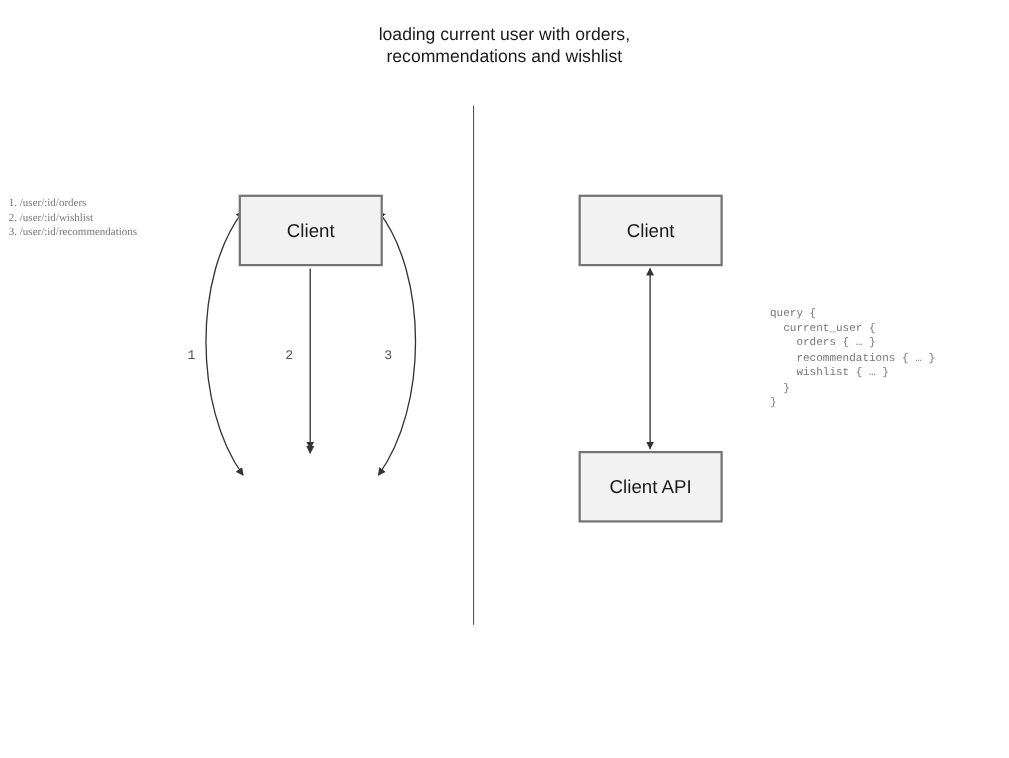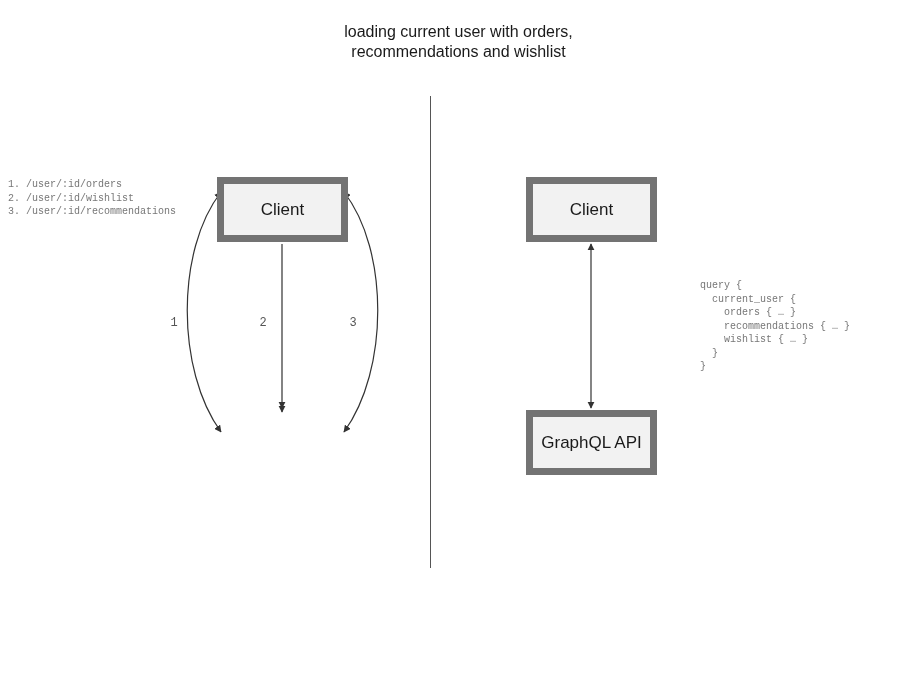--- a/index.html
+++ b/index.html
@@ -24,21 +24,21 @@
     text-align: center;
     font-size: 16px;
     line-height: 20px;
     color: #1a1a1a;
     white-space: pre-line;
   }
   .node {
     position: absolute;
     box-sizing: border-box;
     background: #f2f2f2;
-    border: 7px solid #737373;
+    border: 2px solid #737373;
     display: flex;
     align-items: center;
     justify-content: center;
     font-size: 17px;
     color: #1a1a1a;
   }
   #node-client-rest  { left: 217px; top: 177px; width: 131px; height: 65px; }
   #node-rest-api     { left: 217px; top: 410px; width: 131px; height: 65px; }
   #node-client-gql   { left: 526px; top: 177px; width: 131px; height: 65px; }
   #node-graphql-api  { left: 526px; top: 410px; width: 131px; height: 65px; }
@@ -52,21 +52,21 @@
     background: #555555;
   }
   .mono {
     position: absolute;
     font-family: "Liberation Mono", monospace;
     font-size: 10px;
     line-height: 13.5px;
     color: #777777;
     white-space: pre;
   }
-  #rest-endpoints { left: 8px; top: 178px; }
+  #rest-endpoints { left: 8px; top: 178px; font-family: Liberation Serif, serif; }
   #gql-query      { left: 700px; top: 279px; }
 
   .edge-label {
     position: absolute;
     font-family: "Liberation Mono", monospace;
     font-size: 12px;
     color: #555555;
     text-align: center;
     width: 20px;
   }
@@ -112,21 +112,21 @@
   <div class="node" id="node-client-rest">
     <span>Client</span>
   </div>
 
 
   <div class="node" id="node-client-gql">
     <span>Client</span>
   </div>
 
   <div class="node" id="node-graphql-api">
-    <span>GraphQL API</span>
+    <span>Client API</span>
   </div>
 
   <div class="edge-label" id="edge-label-1">1</div>
   <div class="edge-label" id="edge-label-2">2</div>
   <div class="edge-label" id="edge-label-3">3</div>
 
   <div class="mono" id="rest-endpoints">1. /user/:id/orders
 2. /user/:id/wishlist
 3. /user/:id/recommendations</div>
 

